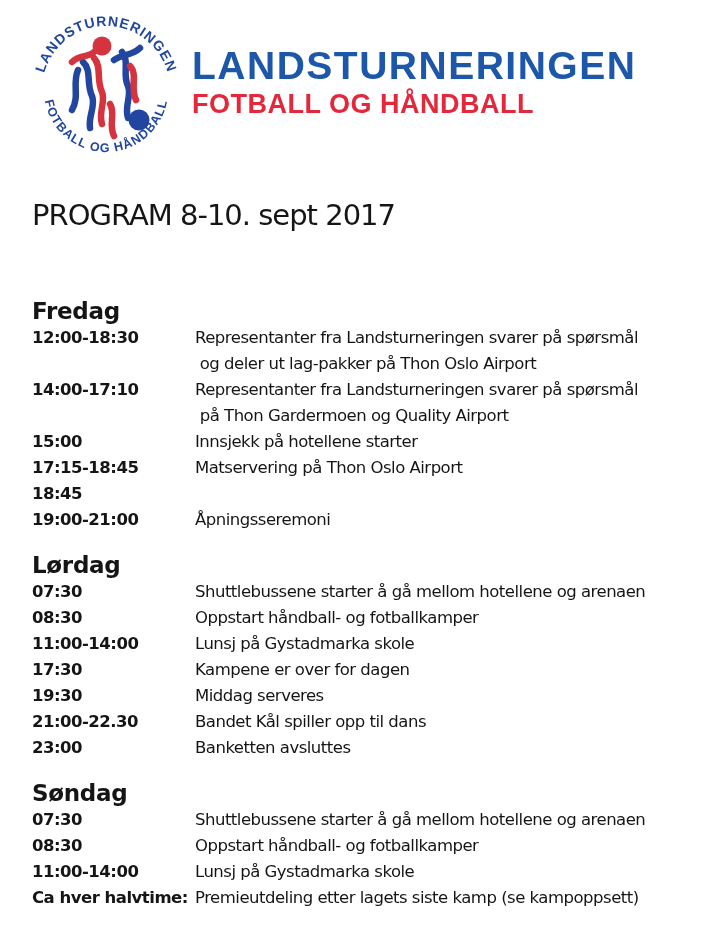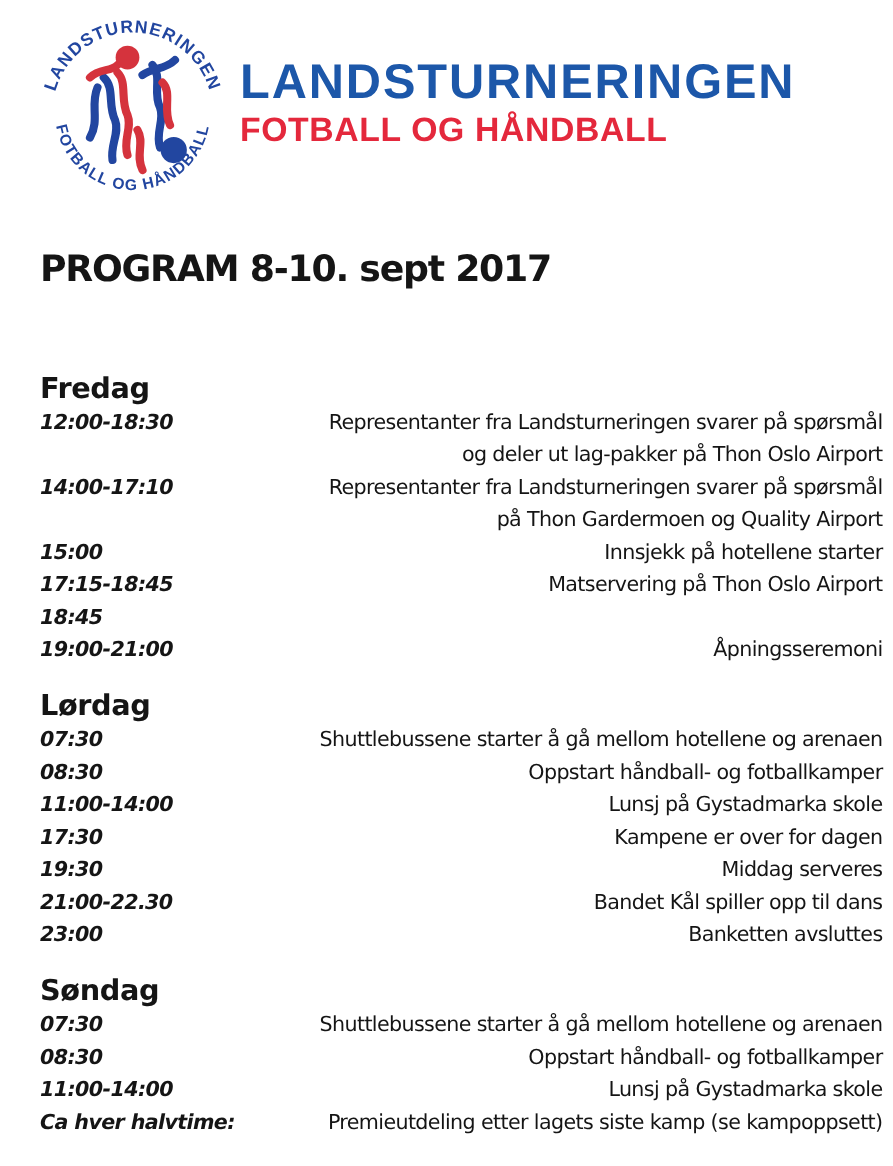--- a/index.html
+++ b/index.html
@@ -38,48 +38,46 @@
   }
   .brand-subtitle {
     font-size: 27px; font-weight: bold;
     letter-spacing: 0.5px; margin-top: 2px;
     color: var(--brand-red, #E4283C);
     white-space: nowrap;
   }
   
   .program-title {
     margin: 28px 0 0 32px;
-    font-size: 29px; font-weight: bold;
+    font-size: 29px; font-weight: normal;
     letter-spacing: -1px; line-height: 34px;
     color: var(--text, #151515);
   }
   
   .schedule { margin: 0 8px 0 32px; }
   .day { margin-top: 19px; }
   .day:first-child { margin-top: 66px; }
   .day-heading {
     margin: 0;
     font-size: 23px; font-weight: bold;
     line-height: 27px; letter-spacing: -0.3px;
   }
   .row { display: flex; align-items: flex-start; }
   .time {
     flex: 0 0 163px; width: 163px;
     font-weight: bold;
     font-size: 16.5px; line-height: 26px;
     letter-spacing: -0.5px;
     white-space: pre;
-    font-style: italic;
   }
   .desc { flex: 1; min-width: 0; }
   .desc .line {
     font-size: 16.5px; line-height: 26px;
     letter-spacing: -0.5px;
     white-space: pre;
-    text-align: right;
   }
   .desc b { font-weight: normal; }
 </style>
 </head>
 <body>
 
 <div class="page">
 
   <header class="brand-header">
 

